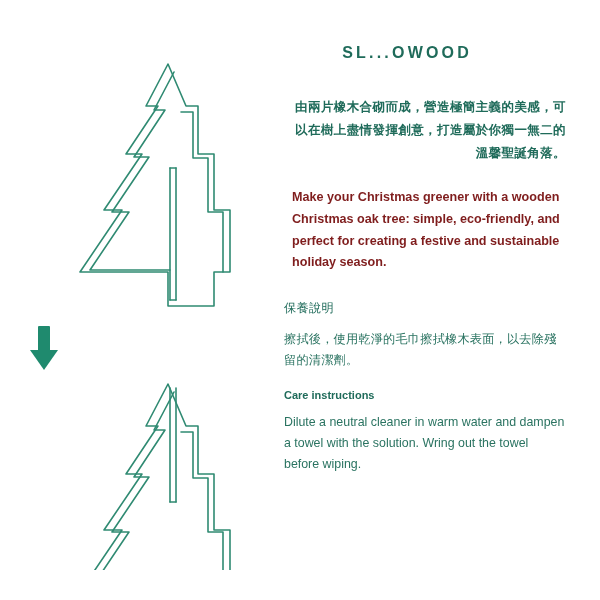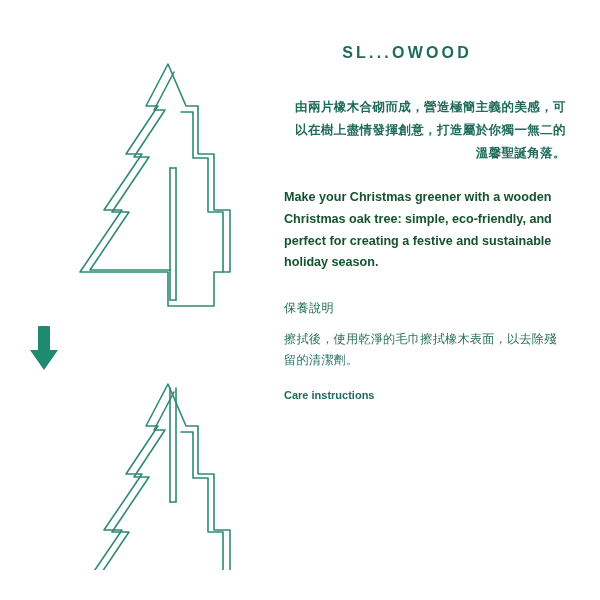--- a/index.html
+++ b/index.html
@@ -60,22 +60,22 @@
     font-weight: 700;
     letter-spacing: 0.4px;
     color: #1f6b5a;
     margin: 0 0 22px 0;
     text-align: right;
   }
   .en-intro {
     font-size: 12.6px;
     line-height: 1.72;
     font-weight: 700;
-    color: #14532d;
-    margin: 0 0 26px 0;
+    color: #7f1d1d;
+    margin: 0 0 26px 8px;
   }
   .heading {
     font-size: 12.2px;
     font-weight: 400;
     color: #1f6b5a;
     margin: 0 0 12px 0;
     letter-spacing: 0.3px;
   }
   .zh-body {
     font-size: 12.2px;
@@ -200,15 +200,16 @@
   <div class="text-col">
 
     <p class="zh-intro">由兩片橡木合砌而成，營造極簡主義的美感，可以在樹上盡情發揮創意，打造屬於你獨一無二的溫馨聖誕角落。</p>
 
     <p class="en-intro">Make your Christmas greener with a wooden Christmas oak tree: simple, eco-friendly, and perfect for creating a festive and sustainable holiday season.</p>
 
     <h3 class="heading">保養說明</h3>
     <p class="zh-body">擦拭後，使用乾淨的毛巾擦拭橡木表面，以去除殘留的清潔劑。</p>
 
     <h3 class="en-heading">Care instructions</h3>
+    <p class="en-body">Dilute a neutral cleaner in warm water and dampen a towel with the solution. Wring out the towel before wiping.</p>
 
   </div>
 </div>
 
 </body></html>

